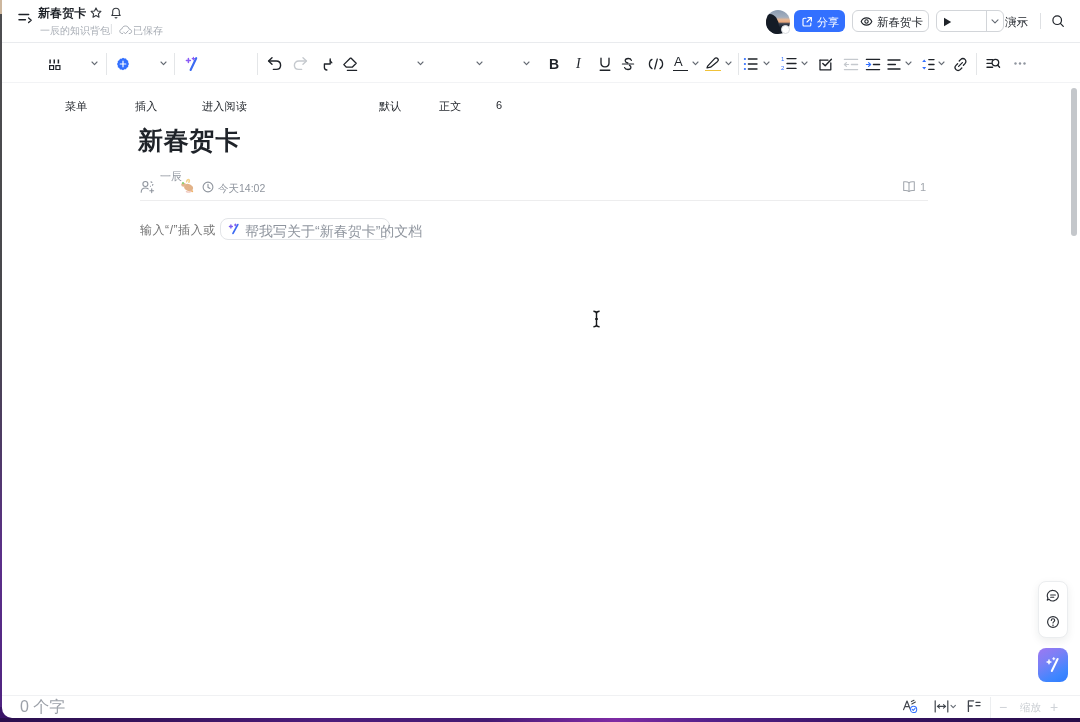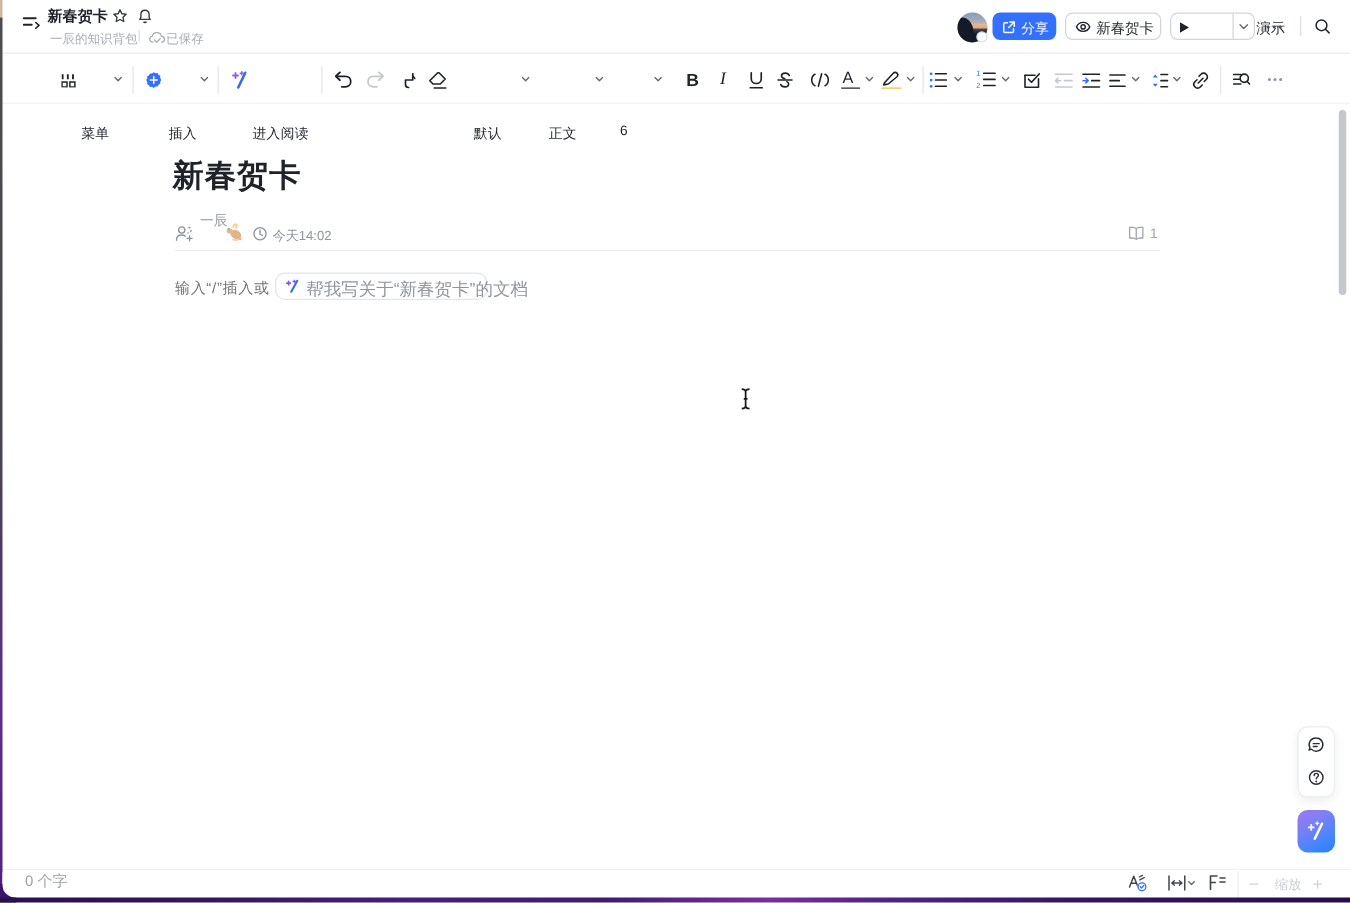--- a/index.html
+++ b/index.html
@@ -283,21 +283,21 @@
   <circle cx="7" cy="10.2" r=".75" fill="#2b2f36"></circle>
 </svg>
 <div class="abs" style="left:1038px;top:648px;width:30px;height:34px;border-radius:8px;background:linear-gradient(150deg,#9d78f2 0%,#7a80f6 35%,#3f86ff 75%,#2e7bff 100%)"></div>
 <svg class="abs" style="left:1045px;top:656px" width="16" height="18" viewBox="0 0 16 18">
   <path d="M12.6 3 L6.8 15" stroke="#fff" stroke-width="2" stroke-linecap="round"></path>
   <path d="M4 4 v3.8 M2.1 5.9 h3.8" stroke="#fff" stroke-width="1.5" stroke-linecap="round"></path>
   <path d="M8.8 1.6 v2.2 M7.7 2.7 h2.2" stroke="#fff" stroke-width="1.1" stroke-linecap="round"></path>
 </svg>
 
 <div class="abs" style="left:0;top:695px;width:1080px;height:1px;background:#f0f1f3"></div>
-<span class="abs" style="left:20px;top:697px;font-size:12px;color:#9ba0a8">0 个字</span>
+<span class="abs" style="left:20px;top:697px;font-size:16px;color:#9ba0a8">0 个字</span>
 
 <svg class="abs" style="left:902px;top:699px" width="16" height="15" viewBox="0 0 16 15">
   <path d="M1.6 10.6 L5 2 L8.4 10.6 M2.8 7.6 H7.2" fill="none" stroke="#41464d" stroke-width="1.2" stroke-linecap="round" stroke-linejoin="round"></path>
   <path d="M9.4 2.6 l2.6-1.3 M9.8 4.9 l3.6-1.8" stroke="#41464d" stroke-width="1.1" stroke-linecap="round"></path>
   <circle cx="11.6" cy="10.4" r="3.7" fill="#fff"></circle>
   <circle cx="11.6" cy="10.4" r="3.1" fill="none" stroke="#3370ff" stroke-width="1.05"></circle>
   <path d="M10.2 10.4 l1 1 1.9-2" fill="none" stroke="#3370ff" stroke-width="1.05" stroke-linecap="round" stroke-linejoin="round"></path>
 </svg>
 <svg class="abs" style="left:934px;top:700px" width="23" height="13" viewBox="0 0 23 13">
   <path d="M1.2 .8 V12" stroke="#41464d" stroke-width="1.2" stroke-linecap="round"></path>

